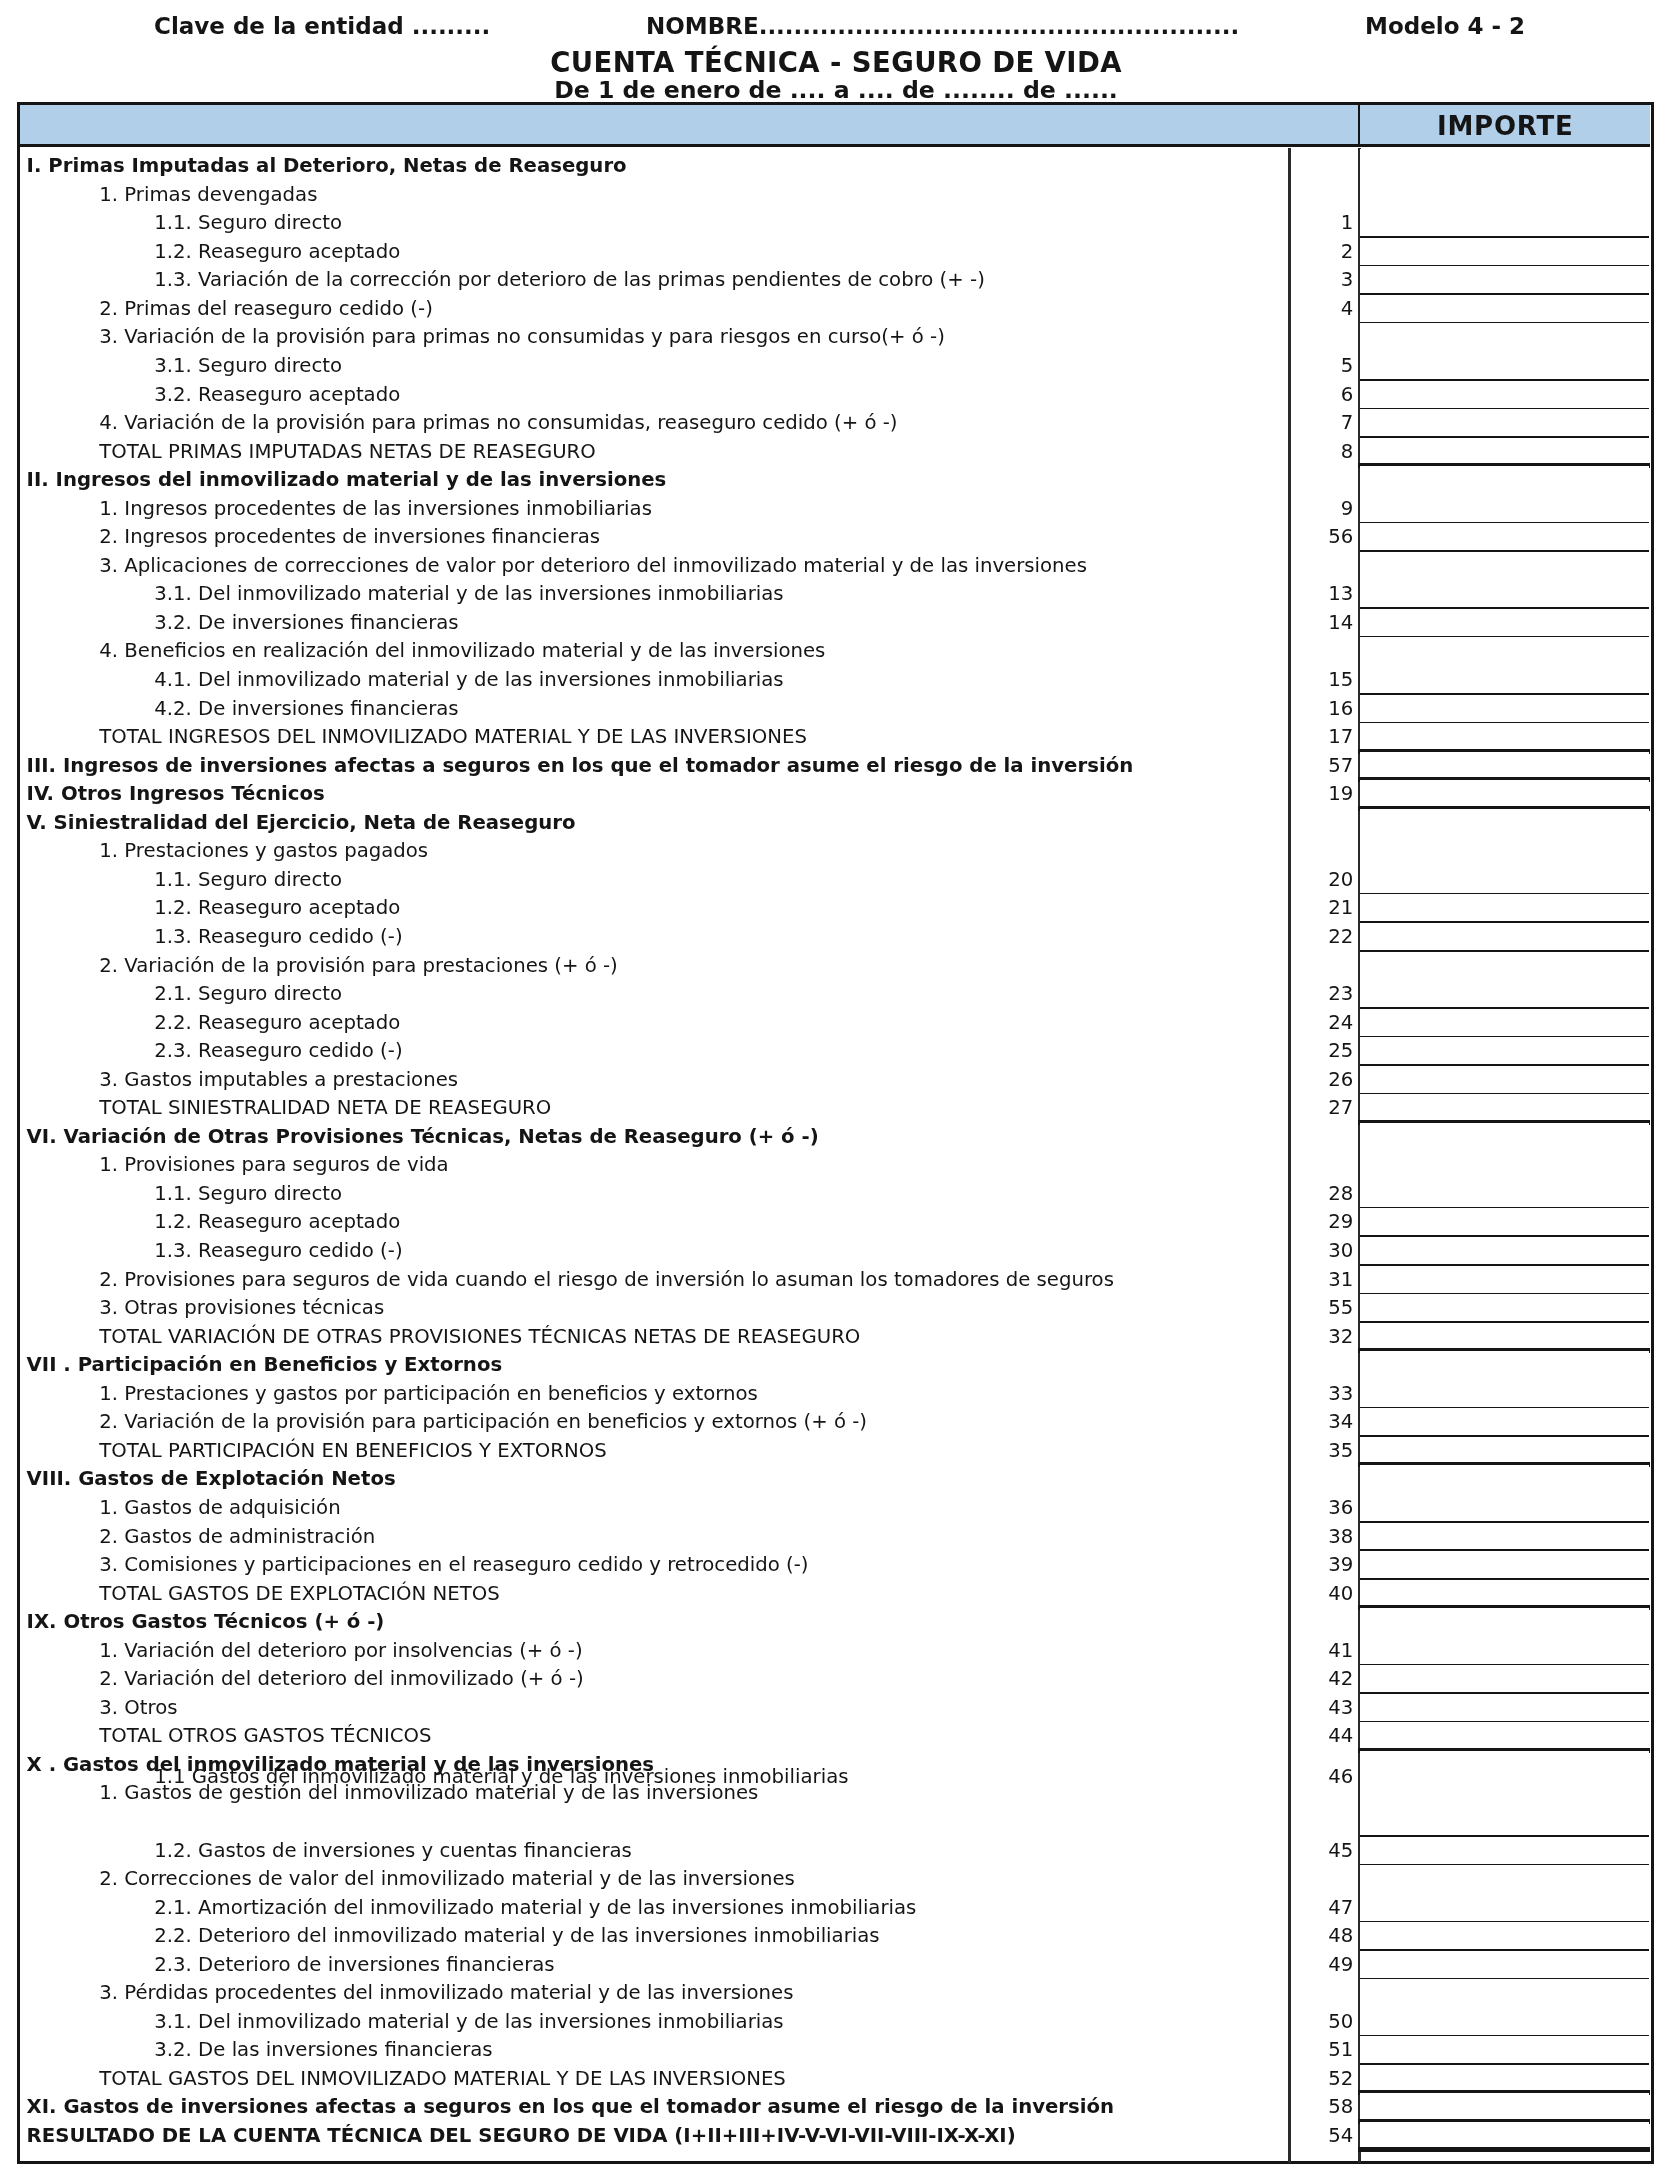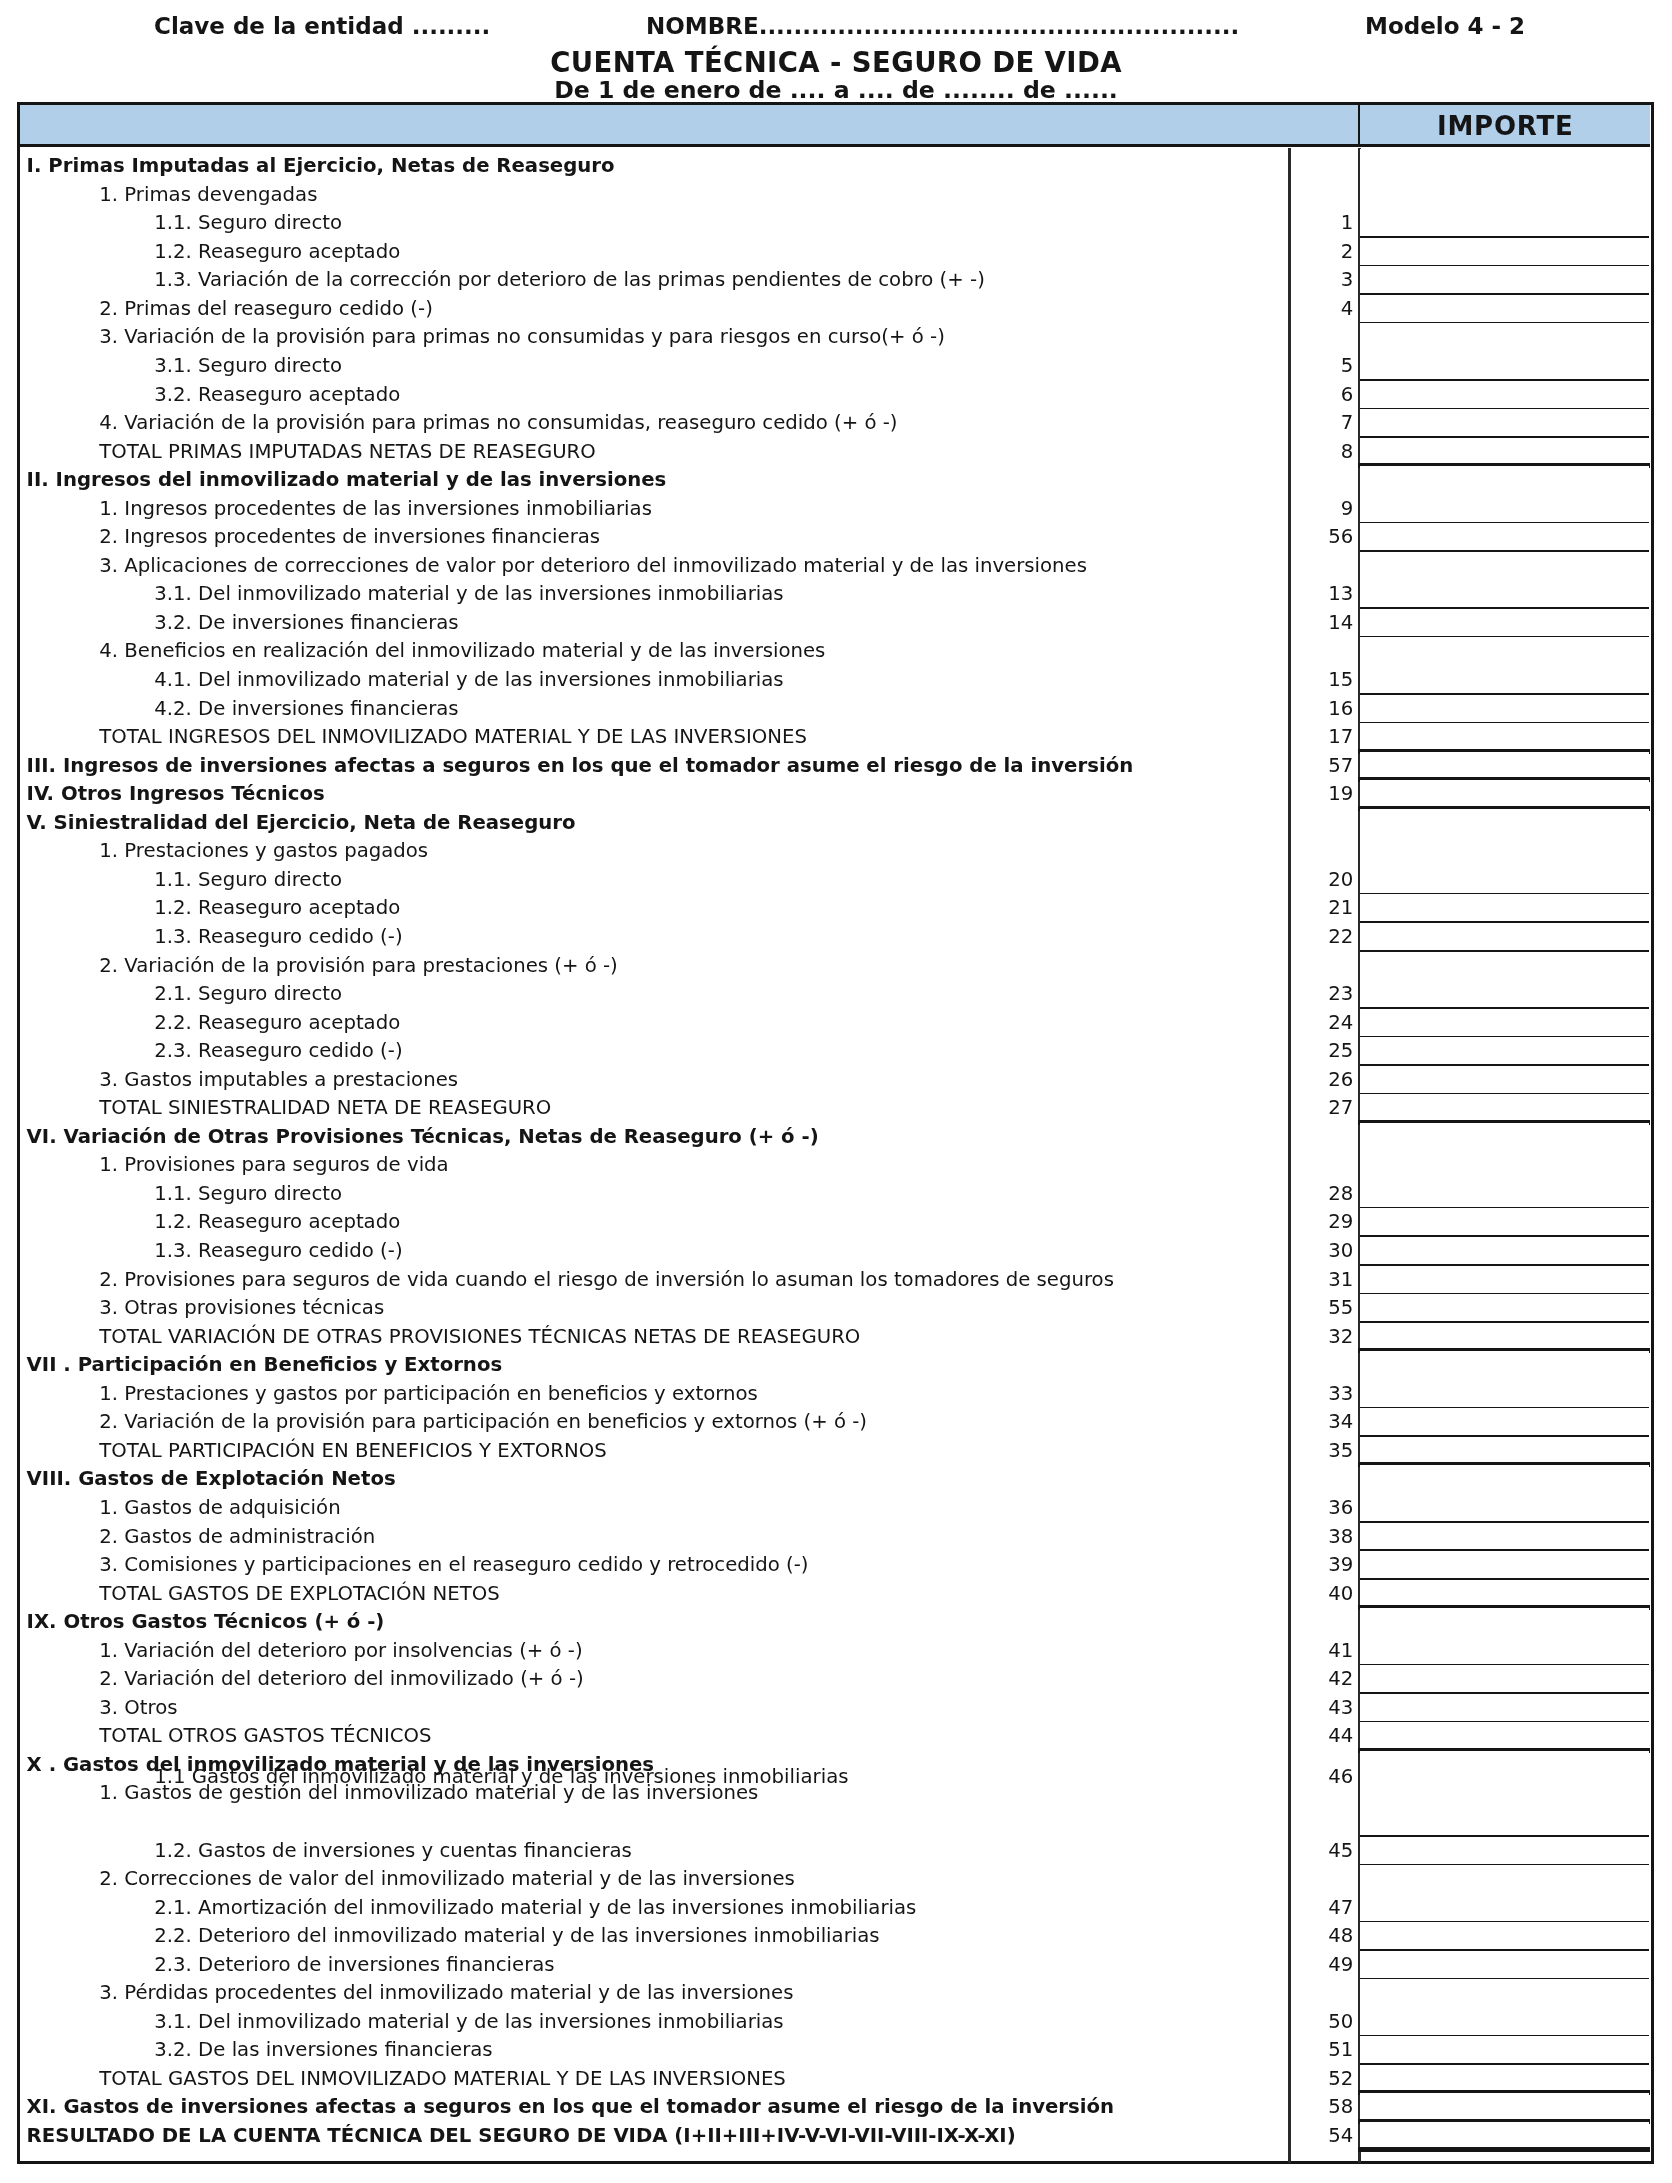--- a/index.html
+++ b/index.html
@@ -38,21 +38,21 @@
 <div class="subtitle">De 1 de enero de .... a  .... de ........ de ......</div>
 
 <div class="table">
   <div class="thead">
     <div class="imp">IMPORTE</div>
   </div>
   <div class="vline-code"></div>
   <div class="vline-imp"></div>
   <div class="rows" id="rows">
       <div class="row lvl0" style="top: 3.1px;">
-        <span class="desc">I.  Primas Imputadas al Ejercicio, Netas de Reaseguro</span>
+        <span class="desc">I.  Primas Imputadas al Deterioro, Netas de Reaseguro</span>
         <span class="code"></span>
       </div>
       <div class="row lvl1" style="top: 32px;">
         <span class="desc">1. Primas devengadas</span>
         <span class="code"></span>
       </div>
       <div class="row lvl2" style="top: 60px;">
         <span class="desc">1.1. Seguro directo</span>
         <span class="code">1</span>
       </div>

